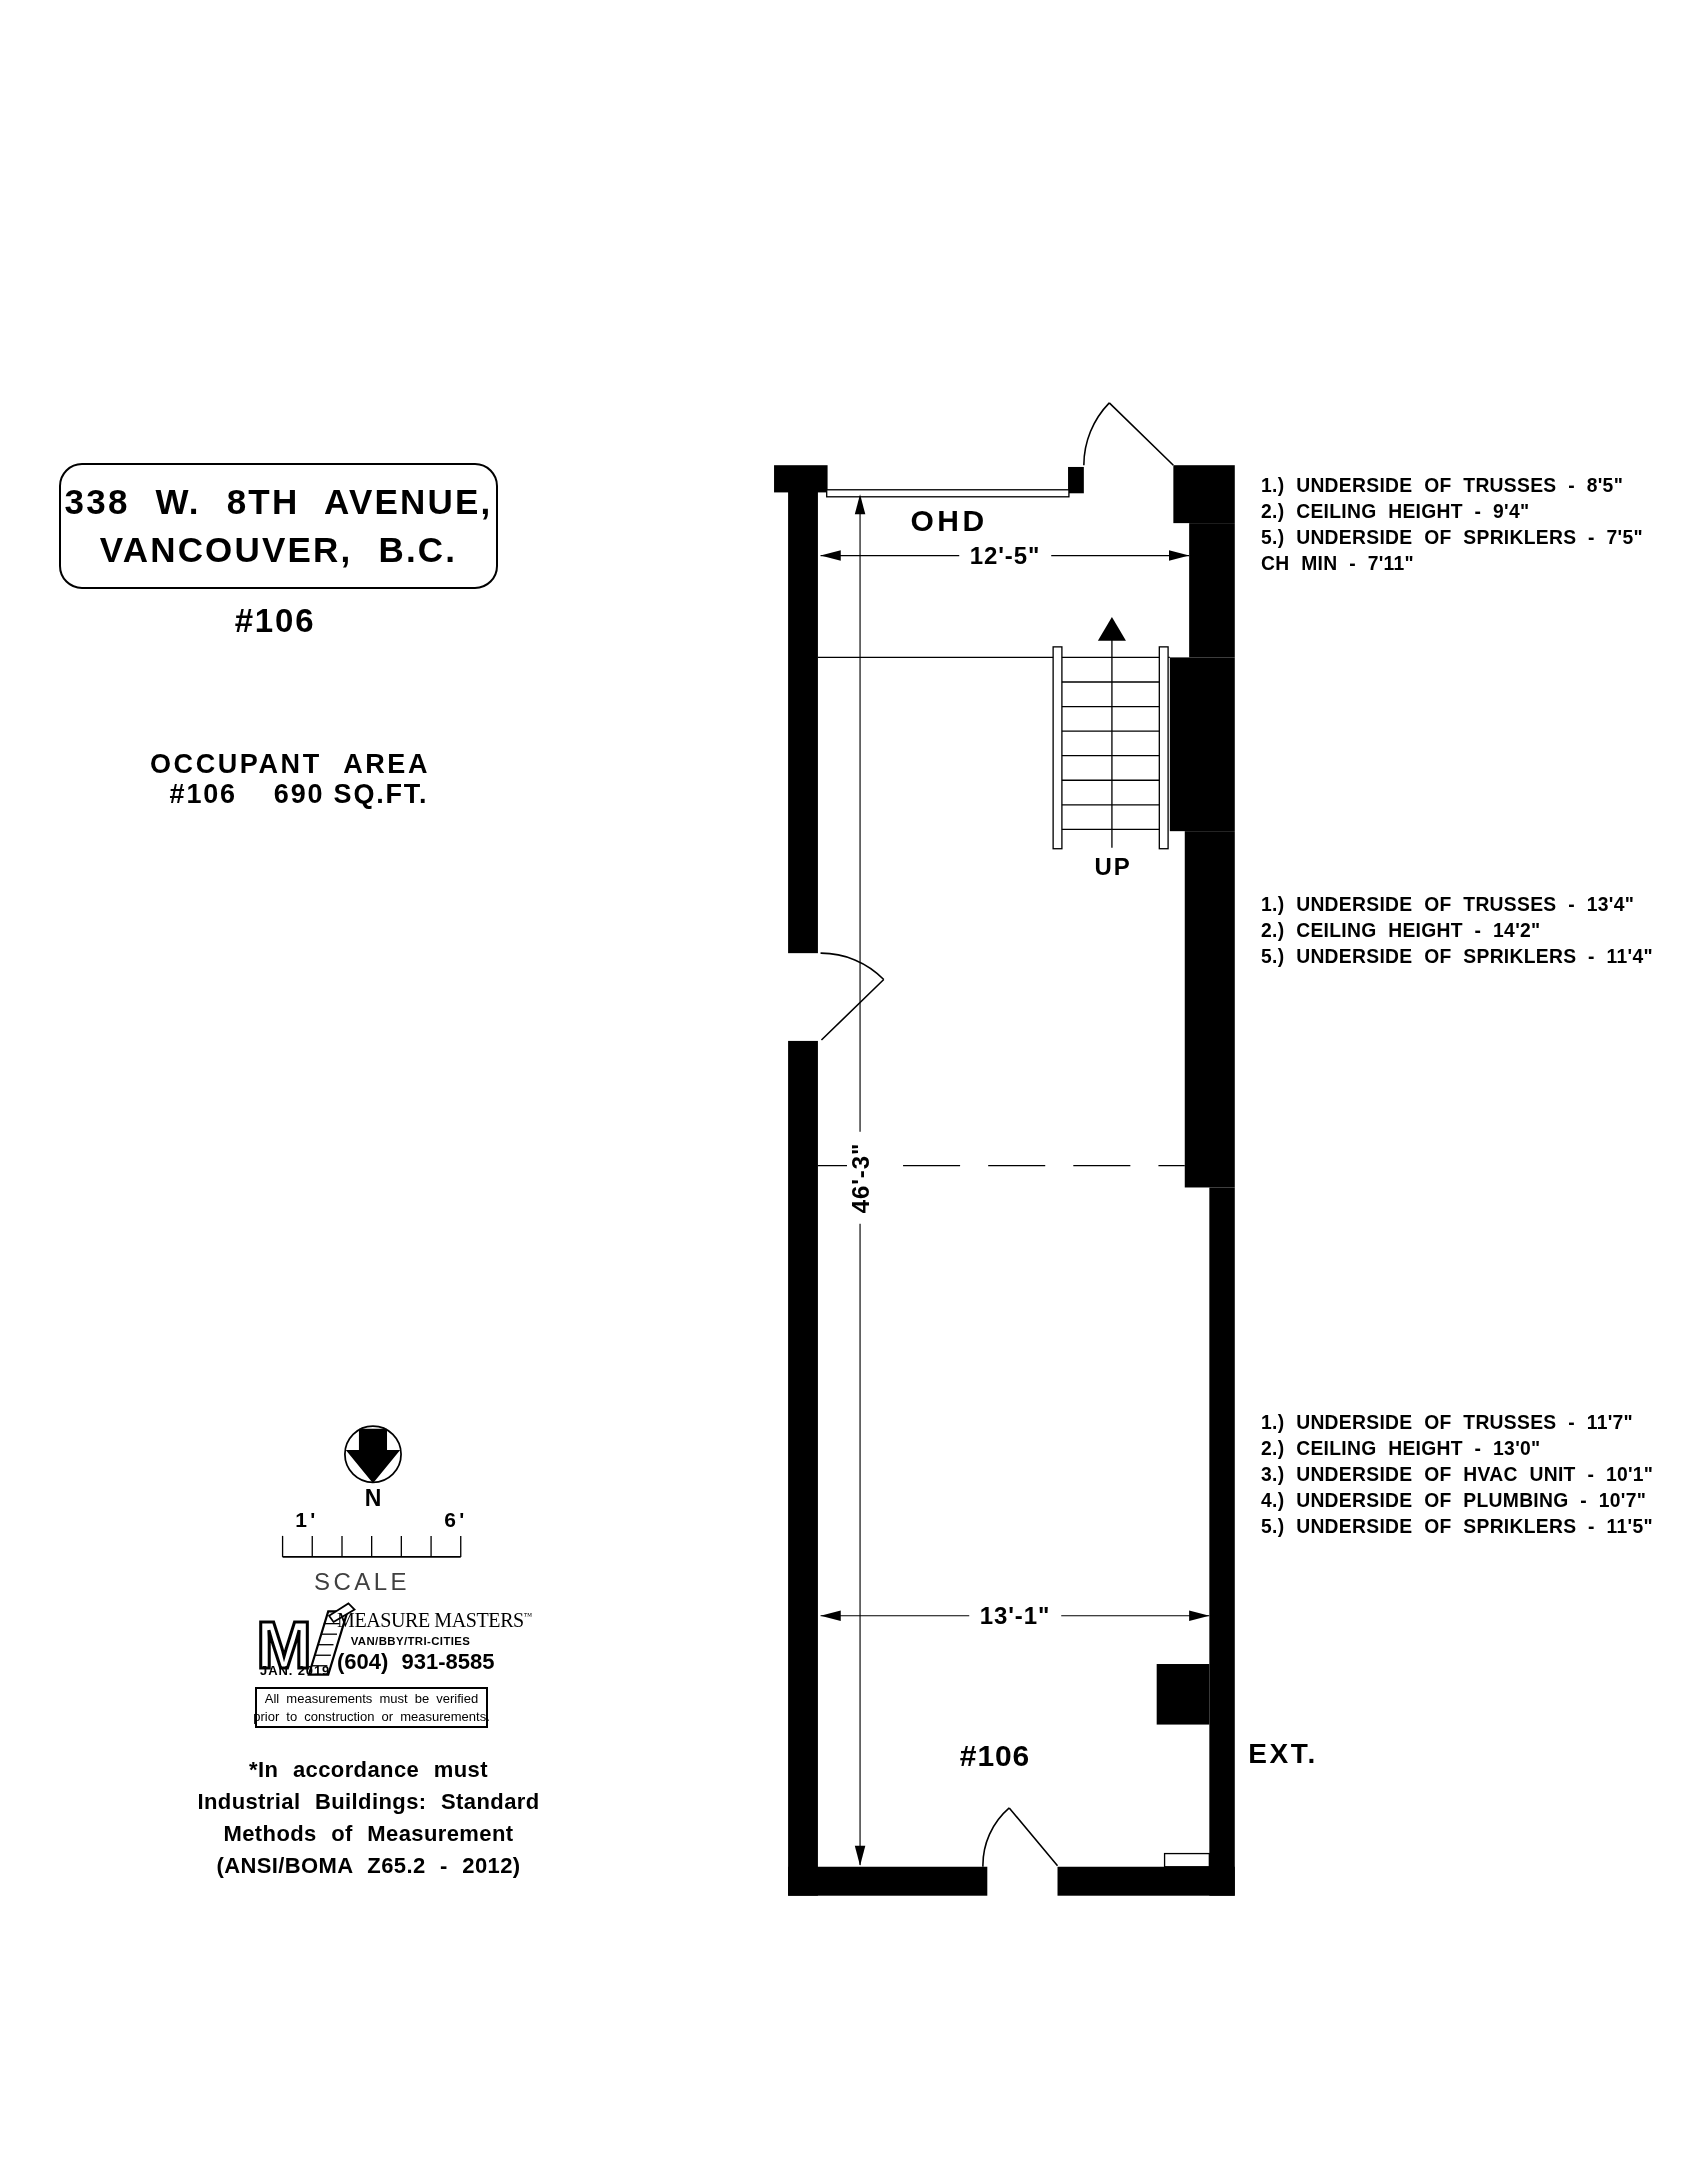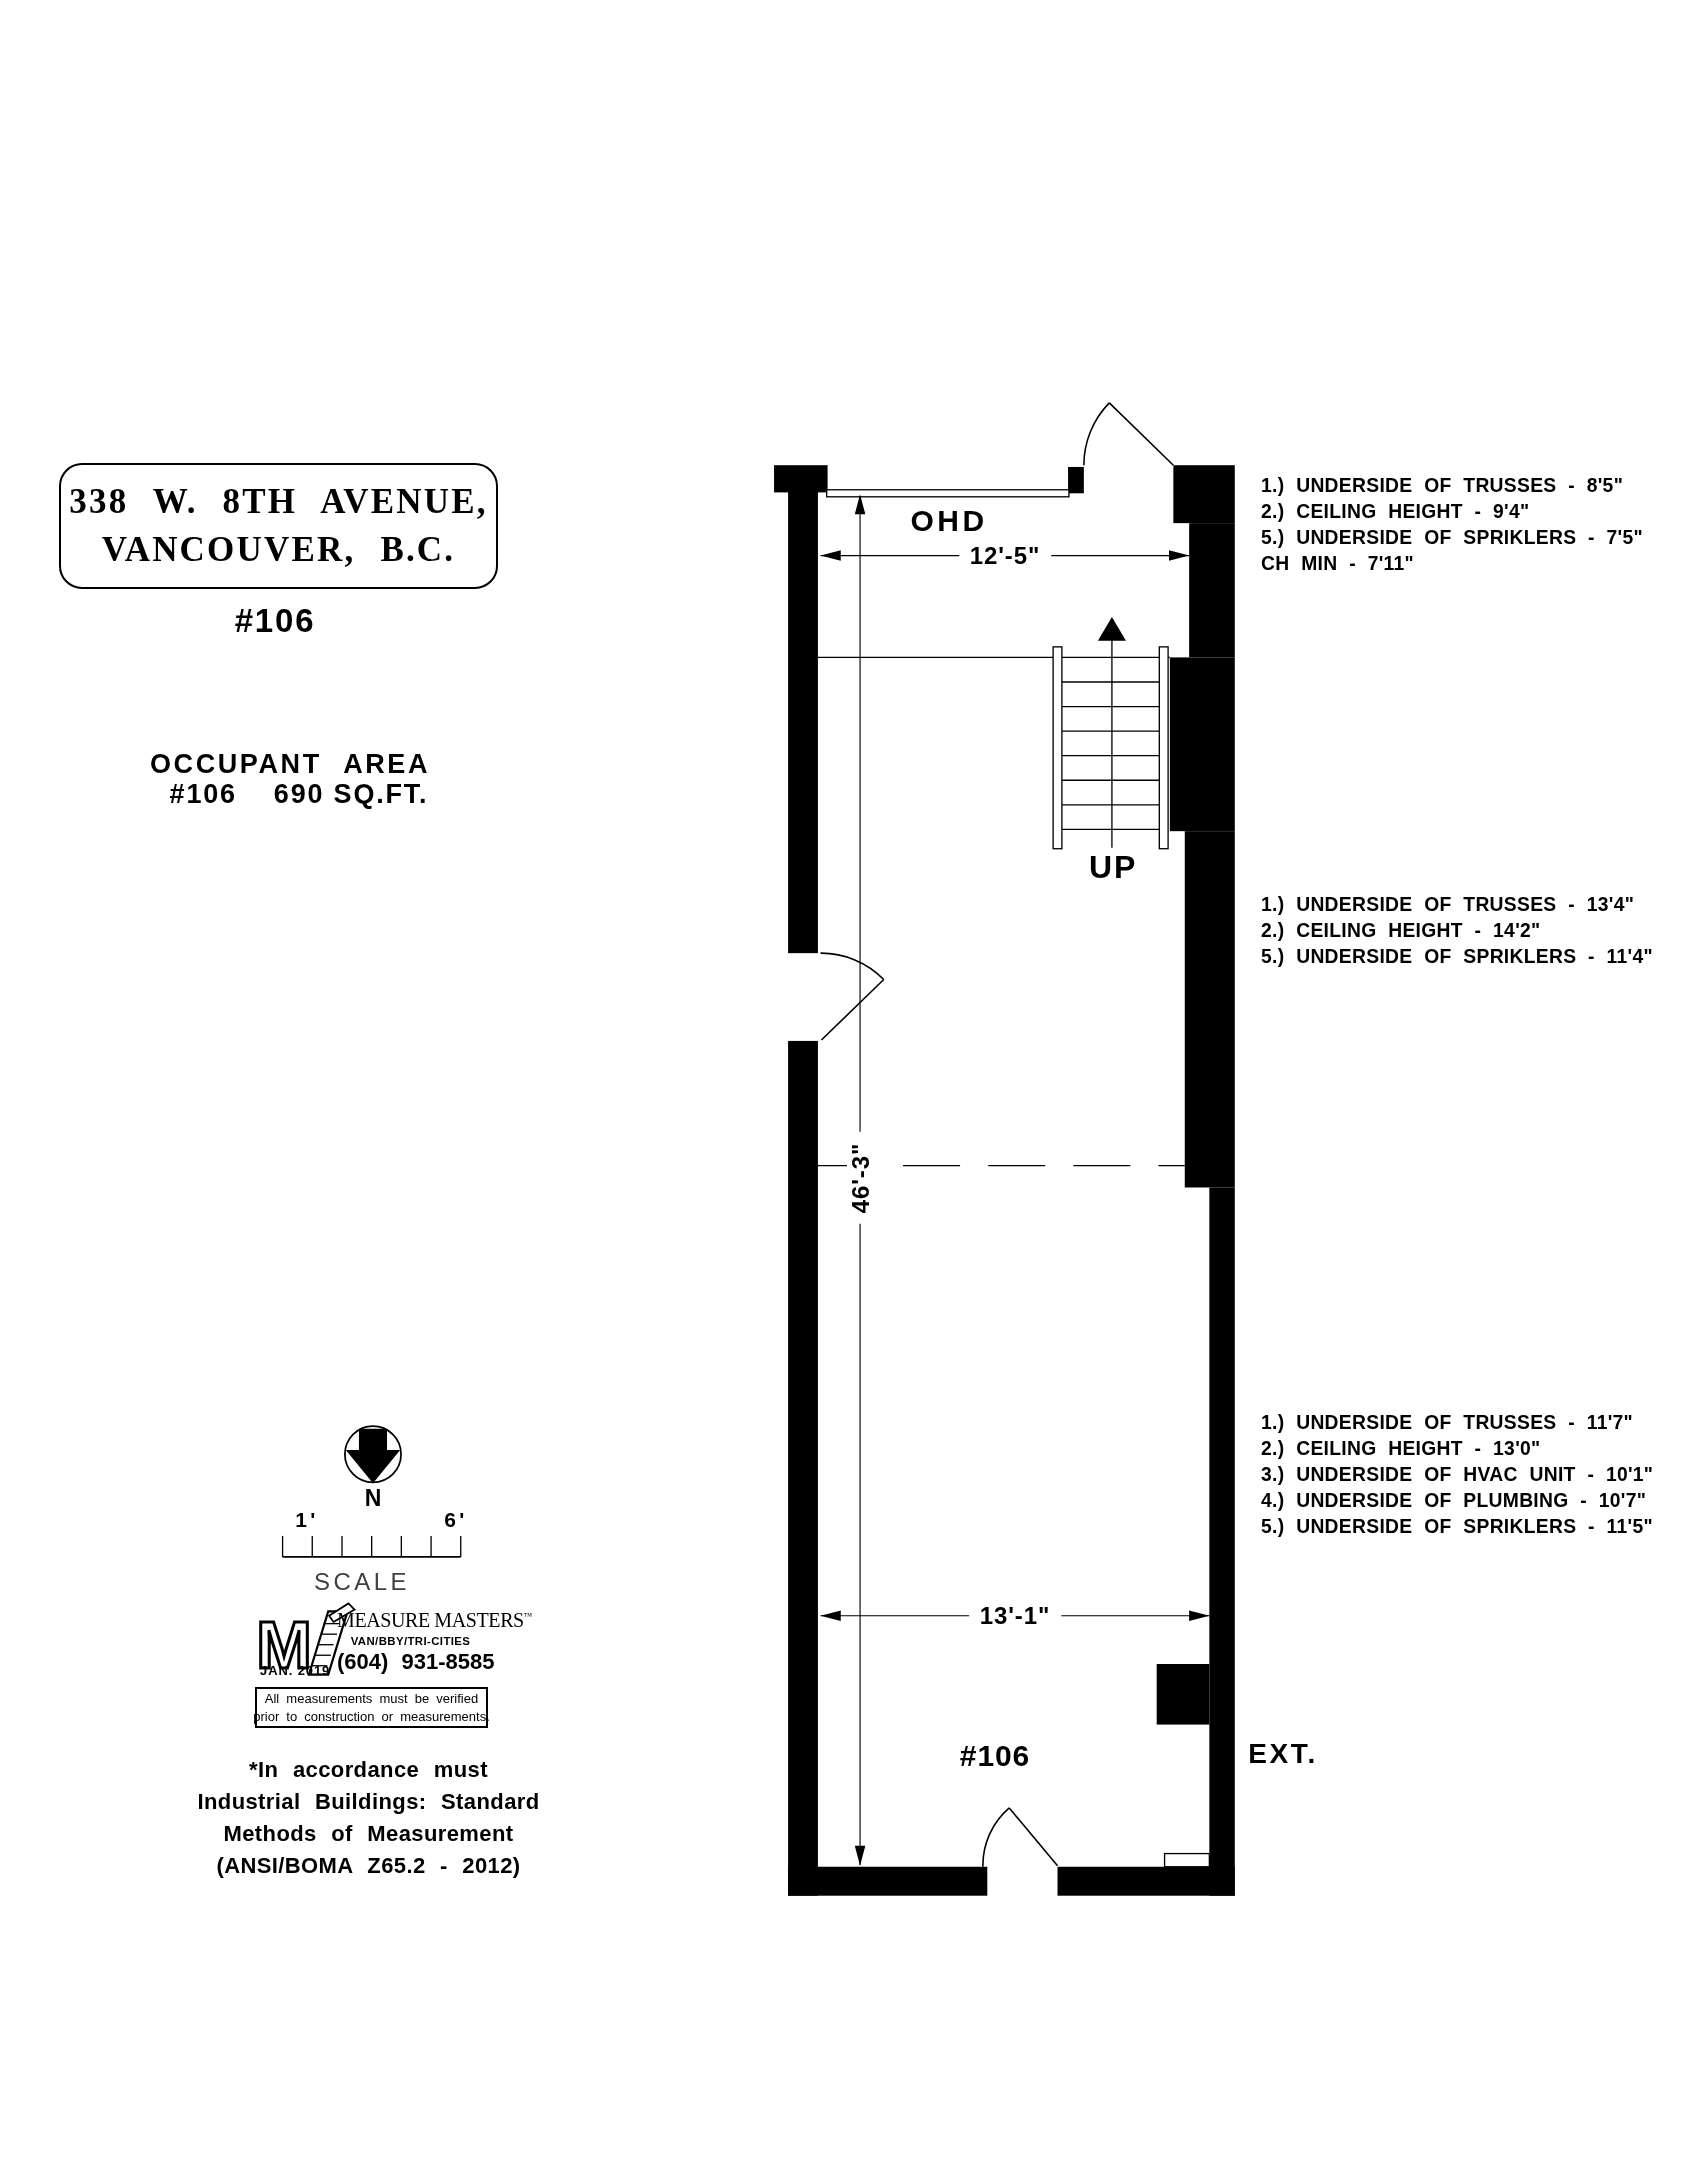--- a/index.html
+++ b/index.html
@@ -5,38 +5,38 @@
   html,body{margin:0;padding:0;background:#fff;}
   #canvas{position:relative;width:1685px;height:2181px;background:#ffffff;
           font-family:"Liberation Sans",sans-serif;color:#000;overflow:hidden;}
   .abs{position:absolute;}
   .ctr{transform:translate(-50%,-50%);}
   .b{font-weight:bold;}
 
   
   .title-box{left:59px;top:463px;width:435px;height:122px;border:2.6px solid #000;border-radius:23px;
              display:flex;flex-direction:column;align-items:center;justify-content:center;gap:8.8px;
-             font-size:35px;font-weight:bold;letter-spacing:2.2px;word-spacing:14px;text-align:center;font-family:Liberation Serif, serif;}
+             font-size:35px;font-weight:bold;letter-spacing:2.2px;word-spacing:14px;text-align:center;}
   .unit-title{left:275px;top:621px;font-size:33px;font-weight:bold;letter-spacing:1.8px;}
   .occ-head{left:290px;top:764px;font-size:27px;font-weight:bold;letter-spacing:2.6px;word-spacing:12.3px;}
   .occ-detail{left:299px;top:794px;font-size:27px;font-weight:bold;letter-spacing:1.8px;
               display:flex;gap:37px;}
 
   
   .notes{left:1261px;width:413px;font-size:19.3px;font-weight:bold;letter-spacing:0.3px;
          word-spacing:6.1px;white-space:nowrap;}
   .notes div{height:26px;}
   .notes-front{top:475px;}
   .notes-middle{top:894px;}
   .notes-rear{top:1412px;}
 
   
   .lbl{font-weight:bold;white-space:nowrap;}
   .lbl-ohd{left:949px;top:521px;font-size:30px;letter-spacing:3.5px;text-align:center;}
-  .lbl-up{left:1113px;top:867px;font-size:32px;letter-spacing:1.8px;text-align:right;}
+  .lbl-up{left:1113px;top:867px;font-size:24px;letter-spacing:1.8px;text-align:right;}
   .lbl-unit{left:995px;top:1756px;font-size:30px;letter-spacing:0.9px;}
   .lbl-ext{left:1283px;top:1754px;font-size:28px;letter-spacing:2.6px;}
   .dim{font-size:24px;font-weight:bold;background:#fff;padding:0 10.5px;letter-spacing:0.9px;}
   .dim-rot{transform:translate(-50%,-50%) rotate(-90deg);}
 
   
   .north-label{left:373px;top:1498px;font-size:23px;font-weight:bold;}
   .scale-1{left:307px;top:1520px;font-size:21px;letter-spacing:3.5px;}
   .scale-6{left:456px;top:1520px;font-size:21px;letter-spacing:3.5px;}
   .scale-word{left:362px;top:1582px;font-size:24px;letter-spacing:3.5px;color:#404040;}

